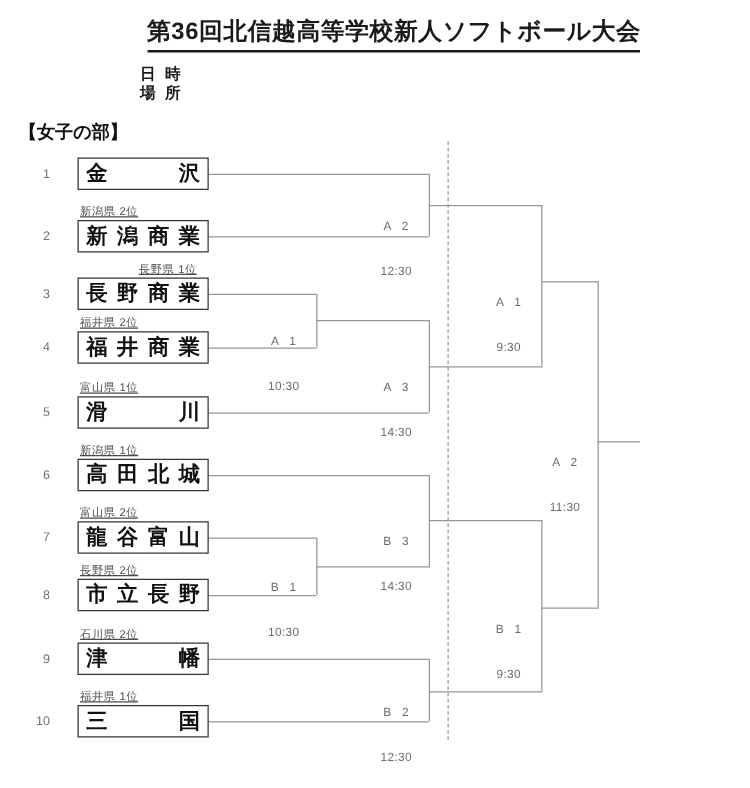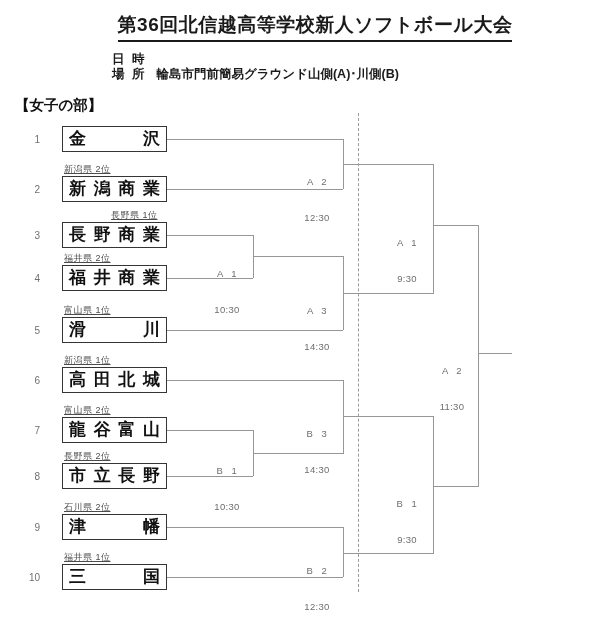--- a/index.html
+++ b/index.html
@@ -48,21 +48,20 @@
 <div class="page">
 
   <div class="title-wrap">
     <span class="title">第36回北信越高等学校新人ソフトボール大会</span>
   </div>
   <div class="meta" style="top:51px;">
     <span class="meta-label">日 時</span>
   </div>
   <div class="meta" style="top:66px;">
     <span class="meta-label">場 所</span>
-    <span>輪島市門前簡易グラウンド山側(A)･川側(B)</span>
   </div>
   <div class="section-label">【女子の部】</div>
 
   <div class="seed" style="top:126px;">1</div>
   <div class="pref" style="top:130px;margin-left:18px;">石川県 1位</div>
   <div class="team-box" style="top:126px;">
     <div class="team-name">
         <span>金</span>
         <span>沢</span>
       </div>

